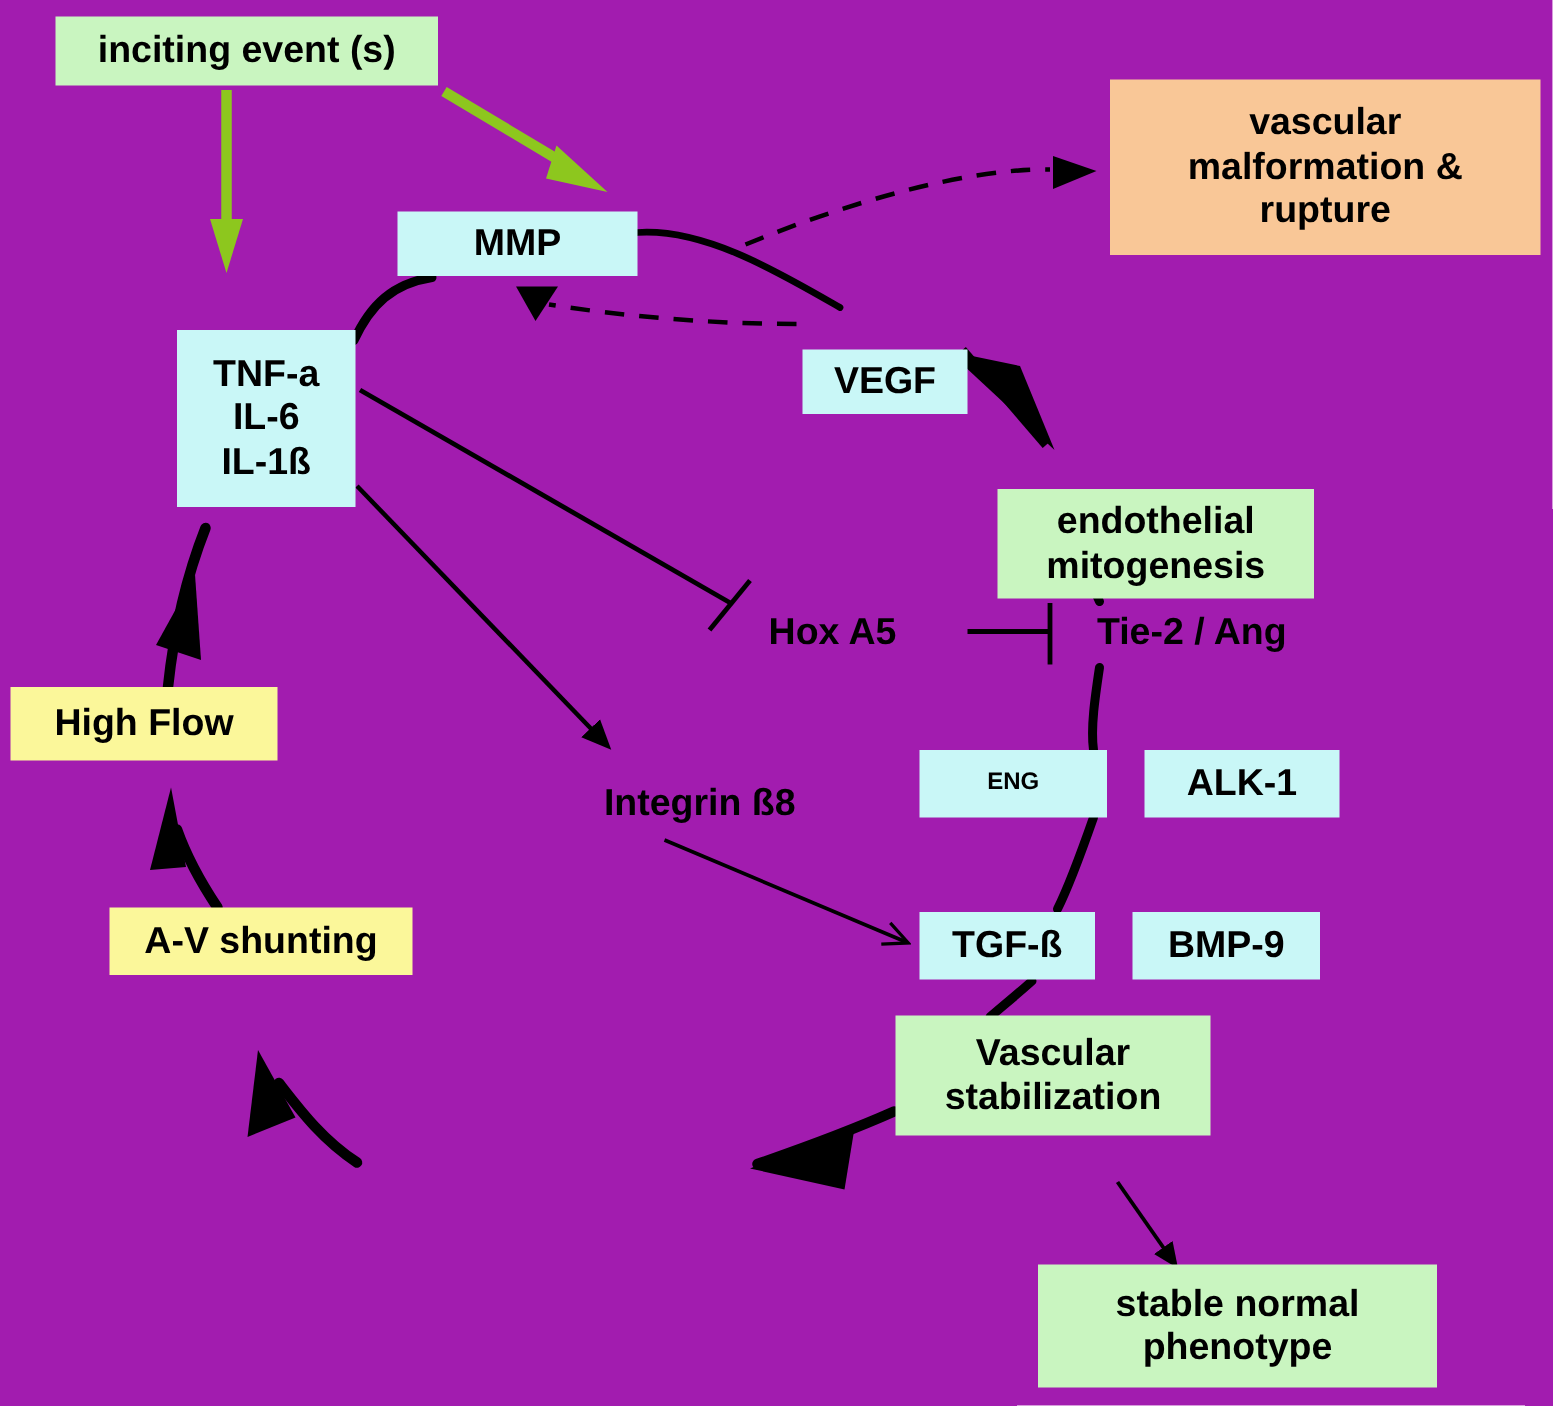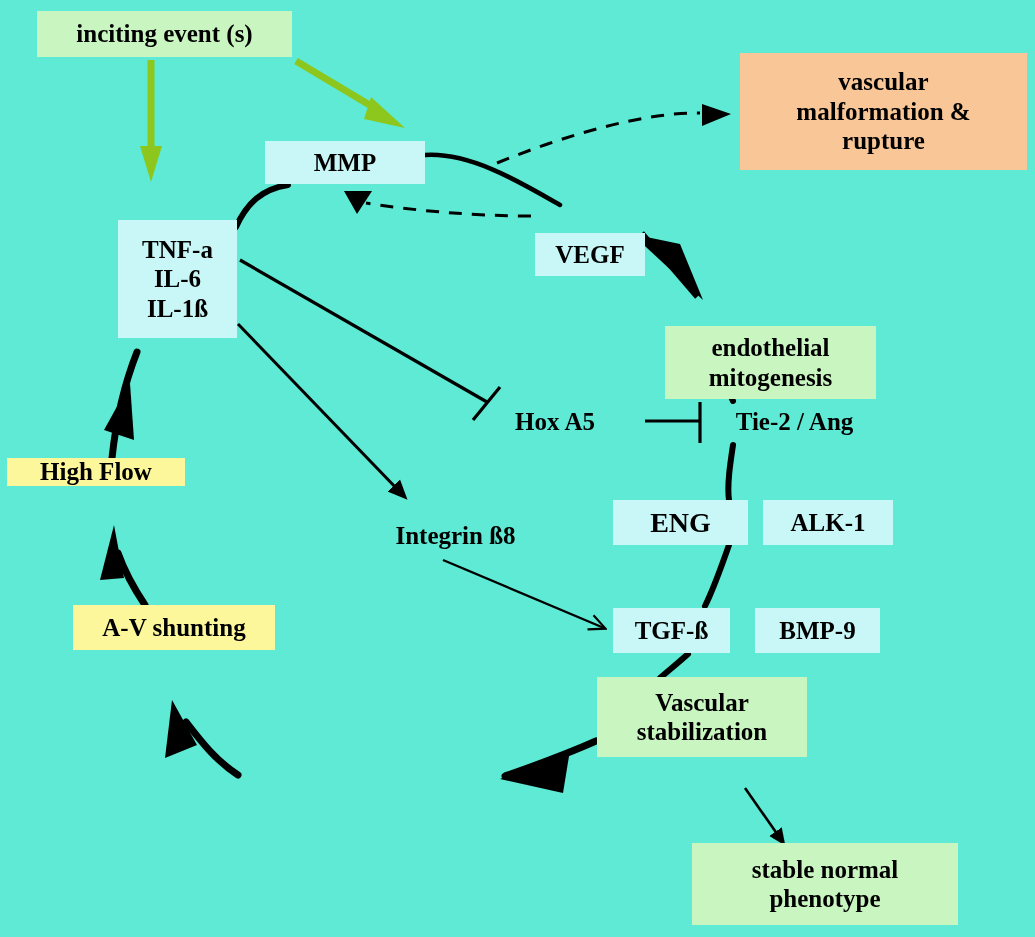--- a/index.html
+++ b/index.html
@@ -4,22 +4,22 @@
 <style>
   html, body {
     margin: 0;
     padding: 0;
     background: #ffffff;
   }
   #diagram {
     position: relative;
     width: 1035px;
     height: 937px;
-    background: #5eead4;
-    font-family: Liberation Serif, serif;
+    background: #a21caf;
+    font-family: Liberation Sans, sans-serif;
     overflow: hidden;
   }
   #edges {
     position: absolute;
     left: 0;
     top: 0;
     width: 1035px;
     height: 937px;
     pointer-events: none;
   }
@@ -154,24 +154,24 @@
 malformation &amp;
 rupture</div>
   <div class="node" style="left: 535px; top: 193px; width: 110px; height: 43px; font-size: 25px; background: rgb(201, 247, 247); margin-top: 40px;">VEGF</div>
   <div class="node" style="left: 118px; top: 220px; width: 119px; height: 118px; font-size: 25px; background: rgb(201, 247, 247);">TNF-a
 IL-6
 IL-1ß</div>
   <div class="node" style="left: 665px; top: 300px; width: 211px; height: 73px; font-size: 25px; background: rgb(201, 245, 192); margin-top: 26px;">endothelial
 mitogenesis</div>
   <div class="node" style="left: 490px; top: 403px; width: 130px; height: 37px; font-size: 25px; background: transparent;">Hox A5</div>
   <div class="node" style="left: 707px; top: 403px; width: 175px; height: 37px; font-size: 25px; background: transparent;">Tie-2 / Ang</div>
-  <div class="node" style="left: 7px; top: 458px; width: 178px; height: 28px; font-size: 25px; background: rgb(251, 247, 154);">High Flow</div>
-  <div class="node" style="left: 613px; top: 500px; width: 135px; height: 45px; font-size: 28px; background: rgb(201, 247, 247);">ENG</div>
+  <div class="node" style="left: 7px; top: 458px; width: 178px; height: 49px; font-size: 25px; background: rgb(251, 247, 154);">High Flow</div>
+  <div class="node" style="left: 613px; top: 500px; width: 125px; height: 45px; font-size: 16px; background: rgb(201, 247, 247);">ENG</div>
   <div class="node" style="left: 763px; top: 500px; width: 130px; height: 45px; font-size: 25px; background: rgb(201, 247, 247);">ALK-1</div>
-  <div class="node" style="left: 373px; top: 517px; width: 165px; height: 37px; font-size: 25px; background: transparent;">Integrin ß8</div>
+  <div class="node" style="left: 384px; top: 517px; width: 165px; height: 37px; font-size: 25px; background: transparent;">Integrin ß8</div>
   <div class="node" style="left: 33px; top: 605px; width: 202px; height: 45px; font-size: 25px; background: rgb(251, 247, 154); margin-left: 40px;">A-V shunting</div>
   <div class="node" style="left: 613px; top: 608px; width: 117px; height: 45px; font-size: 25px; background: rgb(201, 247, 247);">TGF-ß</div>
   <div class="node" style="left: 755px; top: 608px; width: 125px; height: 45px; font-size: 25px; background: rgb(201, 247, 247);">BMP-9</div>
   <div class="node" style="left: 597px; top: 677px; width: 210px; height: 80px; font-size: 25px; background: rgb(201, 245, 192);">Vascular
 stabilization</div>
   <div class="node" style="left: 692px; top: 843px; width: 266px; height: 82px; font-size: 25px; background: rgb(201, 245, 192);">stable normal
 phenotype</div>
 
 </div>
 

